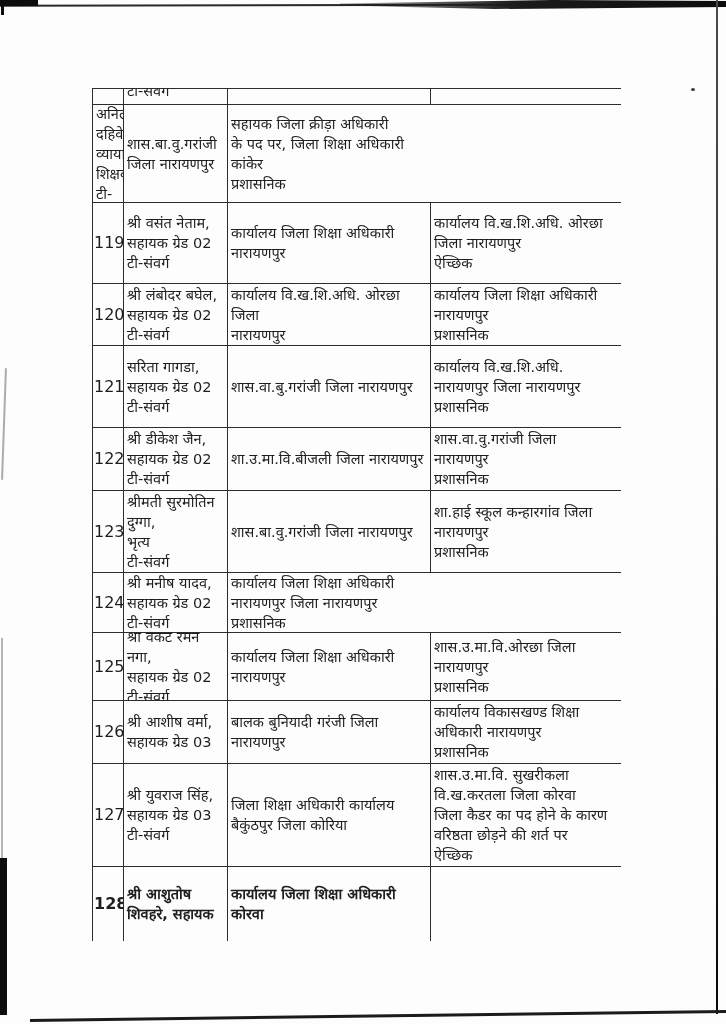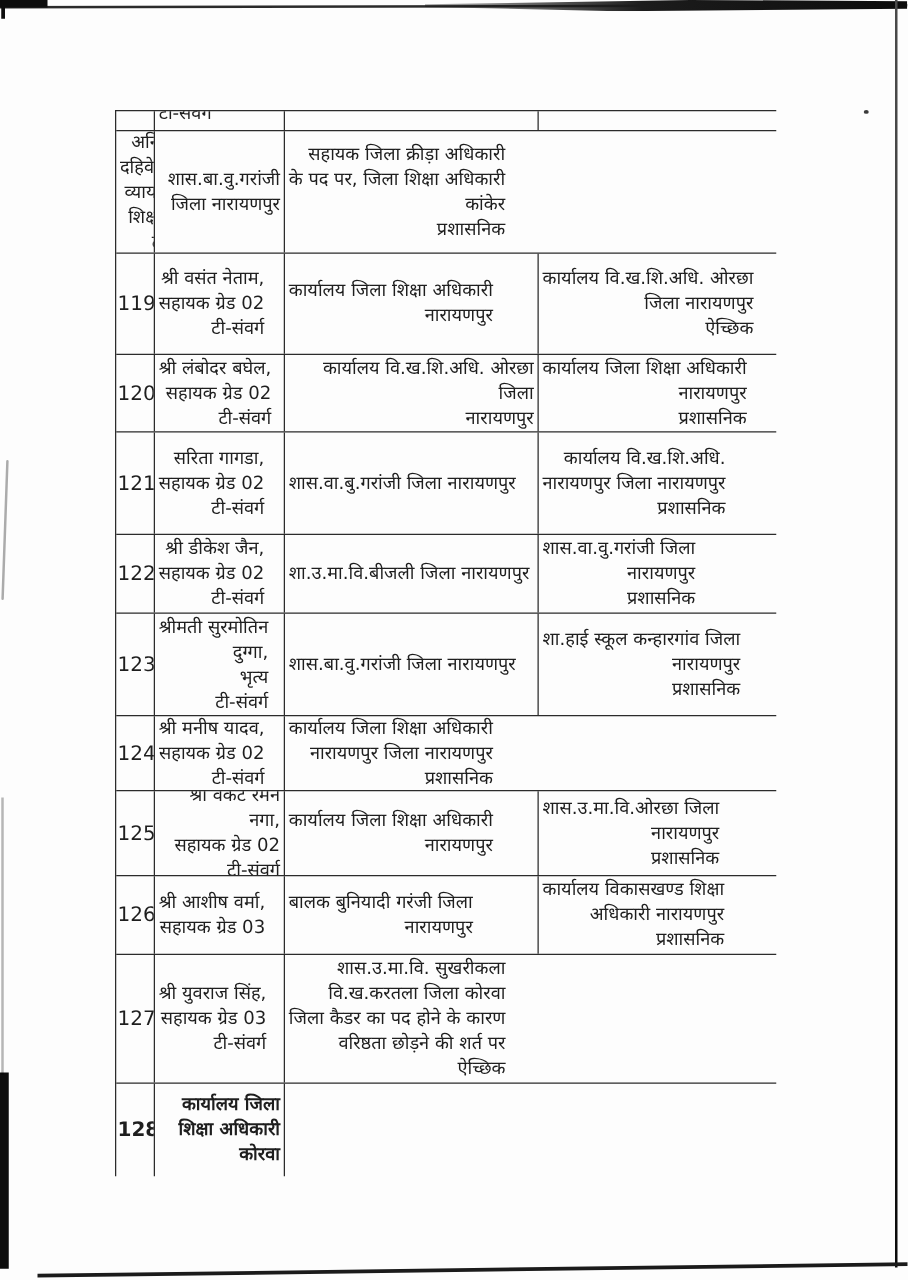--- a/index.html
+++ b/index.html
@@ -36,21 +36,20 @@
     display:grid;grid-template-columns:31px 104px 203px 1fr;
     border-bottom:1.5px solid #2b2b2b;box-sizing:border-box;
   }
   .t-row.no-bottom{border-bottom:none;font-weight:bold;}
   .t-cell{
     border-right:1.5px solid #2b2b2b;box-sizing:border-box;
     display:flex;align-items:center;
     padding:1px 3px;overflow:hidden;
     font-size:14.5px;line-height:20px;white-space:pre-line;
     letter-spacing:0;
-    text-align:right;
   }
   .t-cell.sno{font-size:16px;padding-left:1px;justify-content:flex-start;}
   .partial .t-cell > span{margin-top:-9px;display:block;}
   .partial .t-cell{align-items:flex-start;}
 </style>
 </head>
 <body>
 
 <div class="page">
 
@@ -174,25 +173,29 @@
     <div class="t-cell rem" style="border-right:none">कार्यालय विकासखण्ड शिक्षा
 अधिकारी नारायणपुर
 प्रशासनिक</div>
   </div>
 
   <div class="t-row" style="height: 103px;">
     <div class="t-cell sno">127</div>
     <div class="t-cell name">श्री युवराज सिंह,
 सहायक ग्रेड 03
 टी-संवर्ग</div>
+    <div class="t-cell off">जिला शिक्षा अधिकारी कार्यालय
+बैकुंठपुर जिला कोरिया</div>
     <div class="t-cell rem" style="border-right:none">शास.उ.मा.वि. सुखरीकला
 वि.ख.करतला जिला कोरवा
 जिला कैडर का पद होने के कारण
 वरिष्ठता छोड़ने की शर्त पर
 ऐच्छिक</div>
   </div>
 
   <div class="t-row no-bottom" style="height: 74px;">
     <div class="t-cell sno">128</div>
+    <div class="t-cell name">श्री आशुतोष
+शिवहरे, सहायक</div>
     <div class="t-cell off">कार्यालय जिला शिक्षा अधिकारी कोरवा</div>
   </div>
 </div>
 </div>
 
 </body></html>

